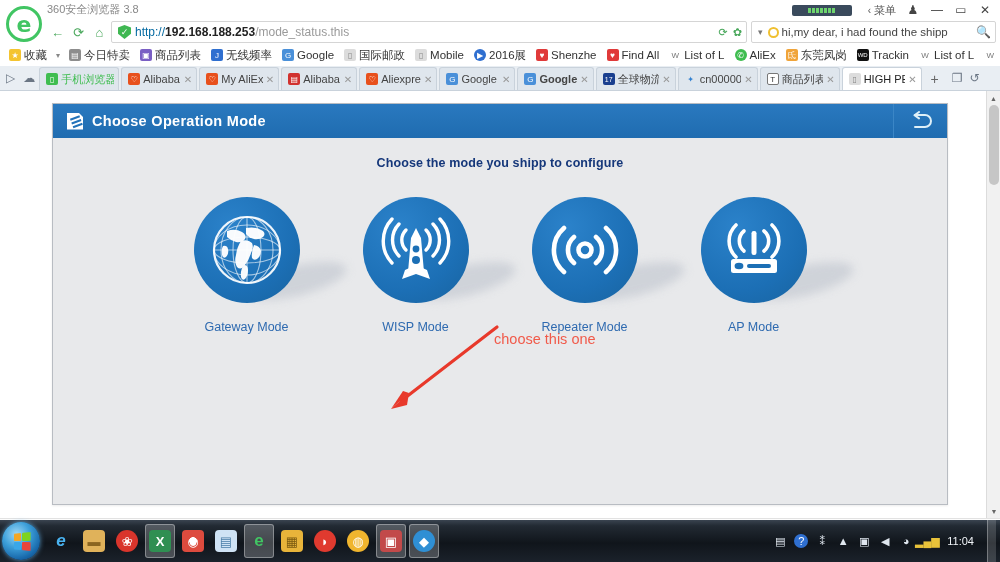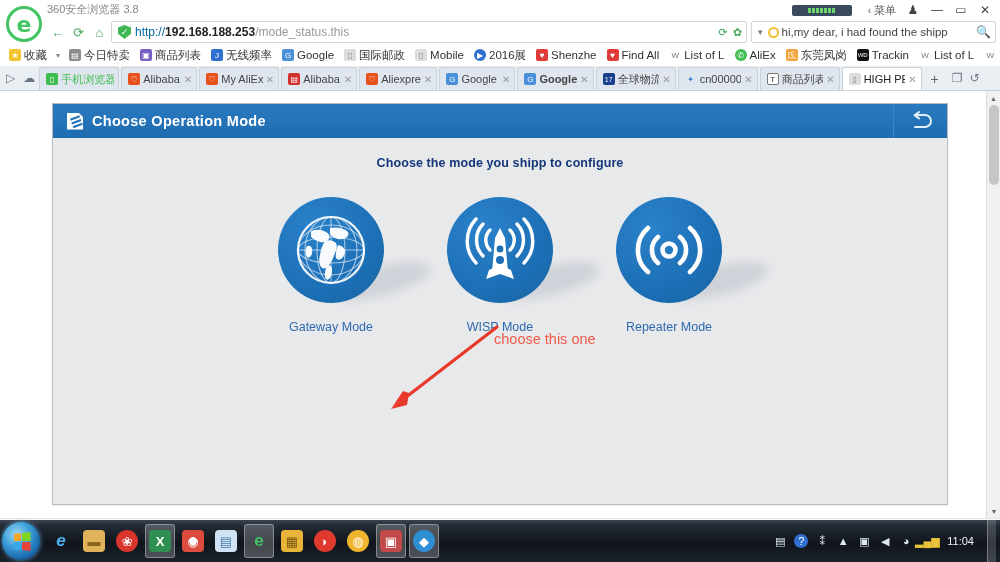--- a/index.html
+++ b/index.html
@@ -511,20 +511,37 @@
                     <path d="M25 18 a17 17 0 0 0 0 26" fill="none" stroke="#fff" stroke-width="4.6" stroke-linecap="round"></path>
                     <path d="M47 18 a17 17 0 0 1 0 26" fill="none" stroke="#fff" stroke-width="4.6" stroke-linecap="round"></path>
                     <path d="M15 9 a29 29 0 0 0 0 44" fill="none" stroke="#fff" stroke-width="4.6" stroke-linecap="round"></path>
                     <path d="M57 9 a29 29 0 0 1 0 44" fill="none" stroke="#fff" stroke-width="4.6" stroke-linecap="round"></path>
                   </svg>
                 </div>
               </div>
               <div class="mode-label">Repeater Mode</div>
             </div>
 
+            <div class="mode">
+              <div class="disc-wrap">
+                <div class="disc">
+                  <svg width="70" height="62" viewBox="0 0 70 62">
+                    <rect x="32.5" y="12" width="5" height="24" rx="2.2" fill="#fff"></rect>
+                    <rect x="12" y="40" width="46" height="14" rx="2.5" fill="#fff"></rect>
+                    <ellipse cx="20" cy="47" rx="4.4" ry="3.2" fill="#1c6fb5"></ellipse>
+                    <rect x="28" y="45" width="24" height="4" rx="2" fill="#1c6fb5"></rect>
+                    <path d="M25 12 a13 13 0 0 0 0 20" fill="none" stroke="#fff" stroke-width="3.6" stroke-linecap="round"></path>
+                    <path d="M17 6 a22 22 0 0 0 0 32" fill="none" stroke="#fff" stroke-width="3.6" stroke-linecap="round"></path>
+                    <path d="M45 12 a13 13 0 0 1 0 20" fill="none" stroke="#fff" stroke-width="3.6" stroke-linecap="round"></path>
+                    <path d="M53 6 a22 22 0 0 1 0 32" fill="none" stroke="#fff" stroke-width="3.6" stroke-linecap="round"></path>
+                  </svg>
+                </div>
+              </div>
+              <div class="mode-label">AP Mode</div>
+            </div>
 
           </div>
         </div>
       </div>
     </div>
 
     <div class="vscroll">
       <div class="up">▲</div>
       <div class="thumb"></div>
       <div class="dn">▼</div>

